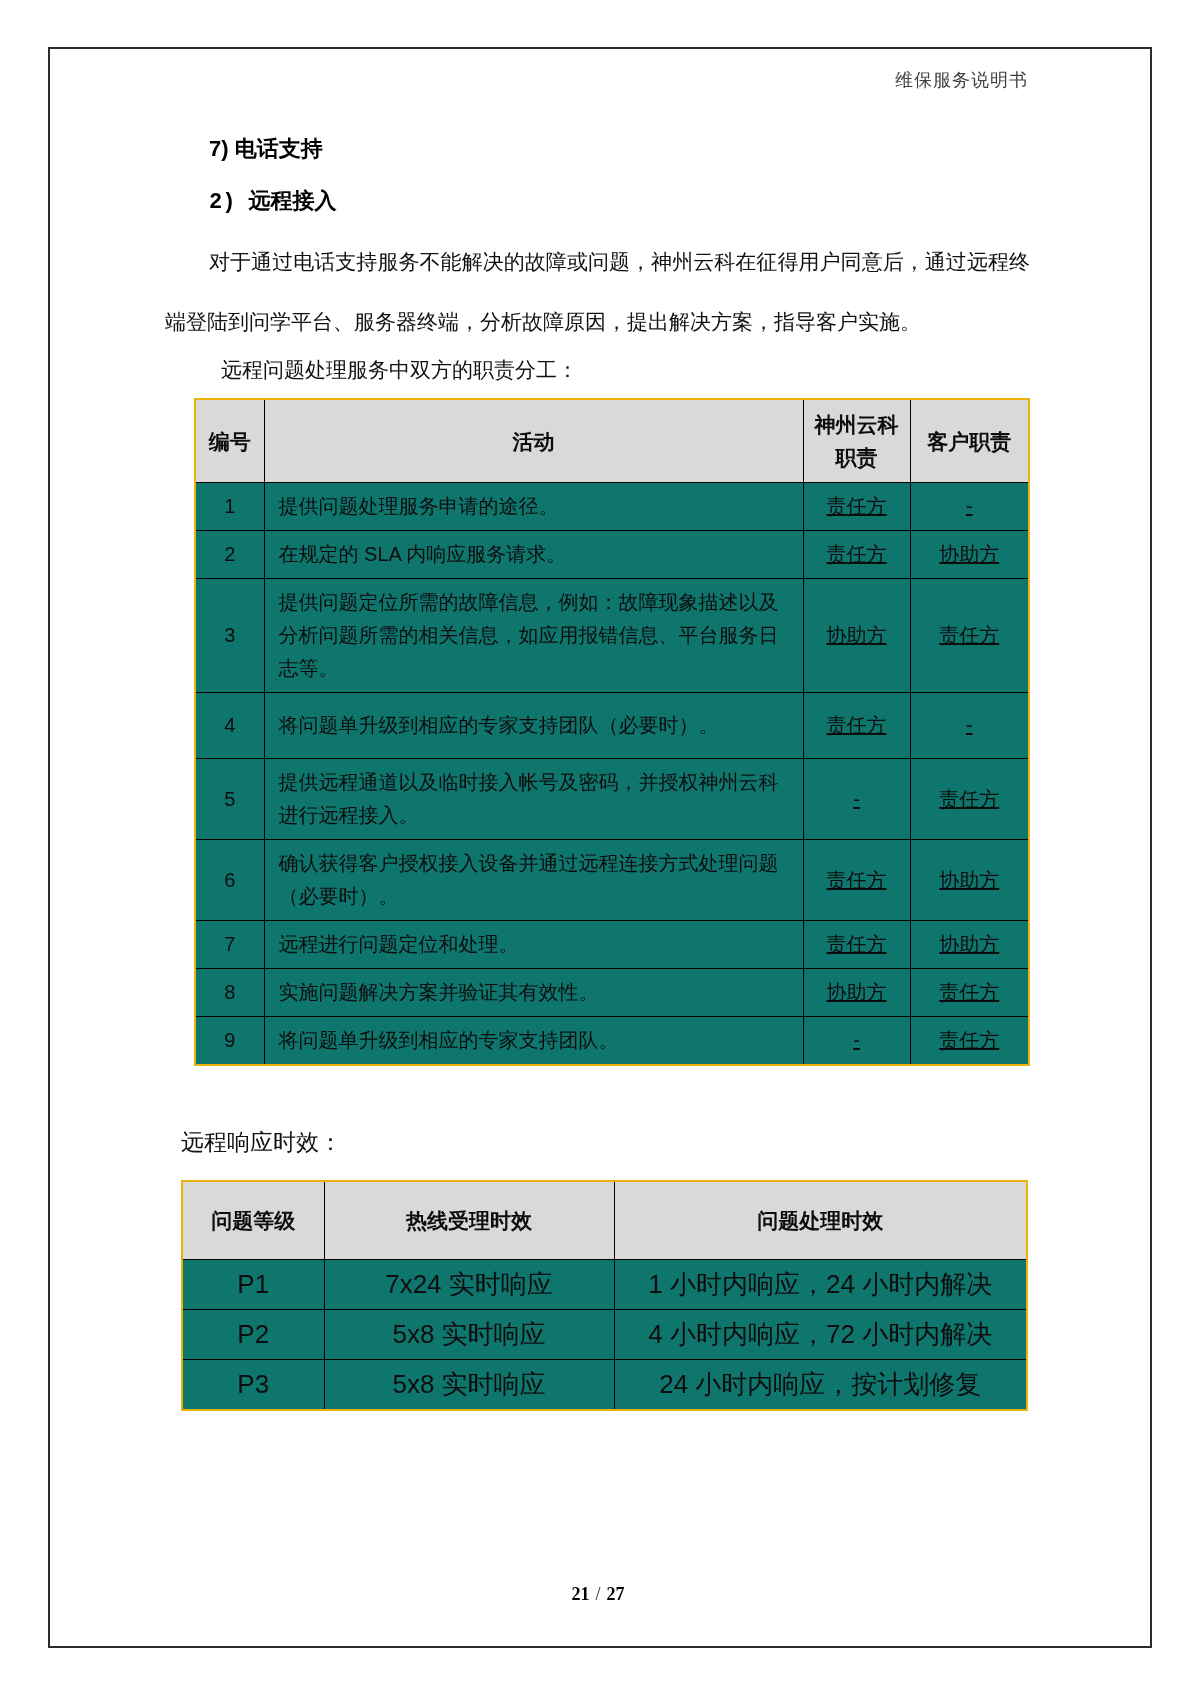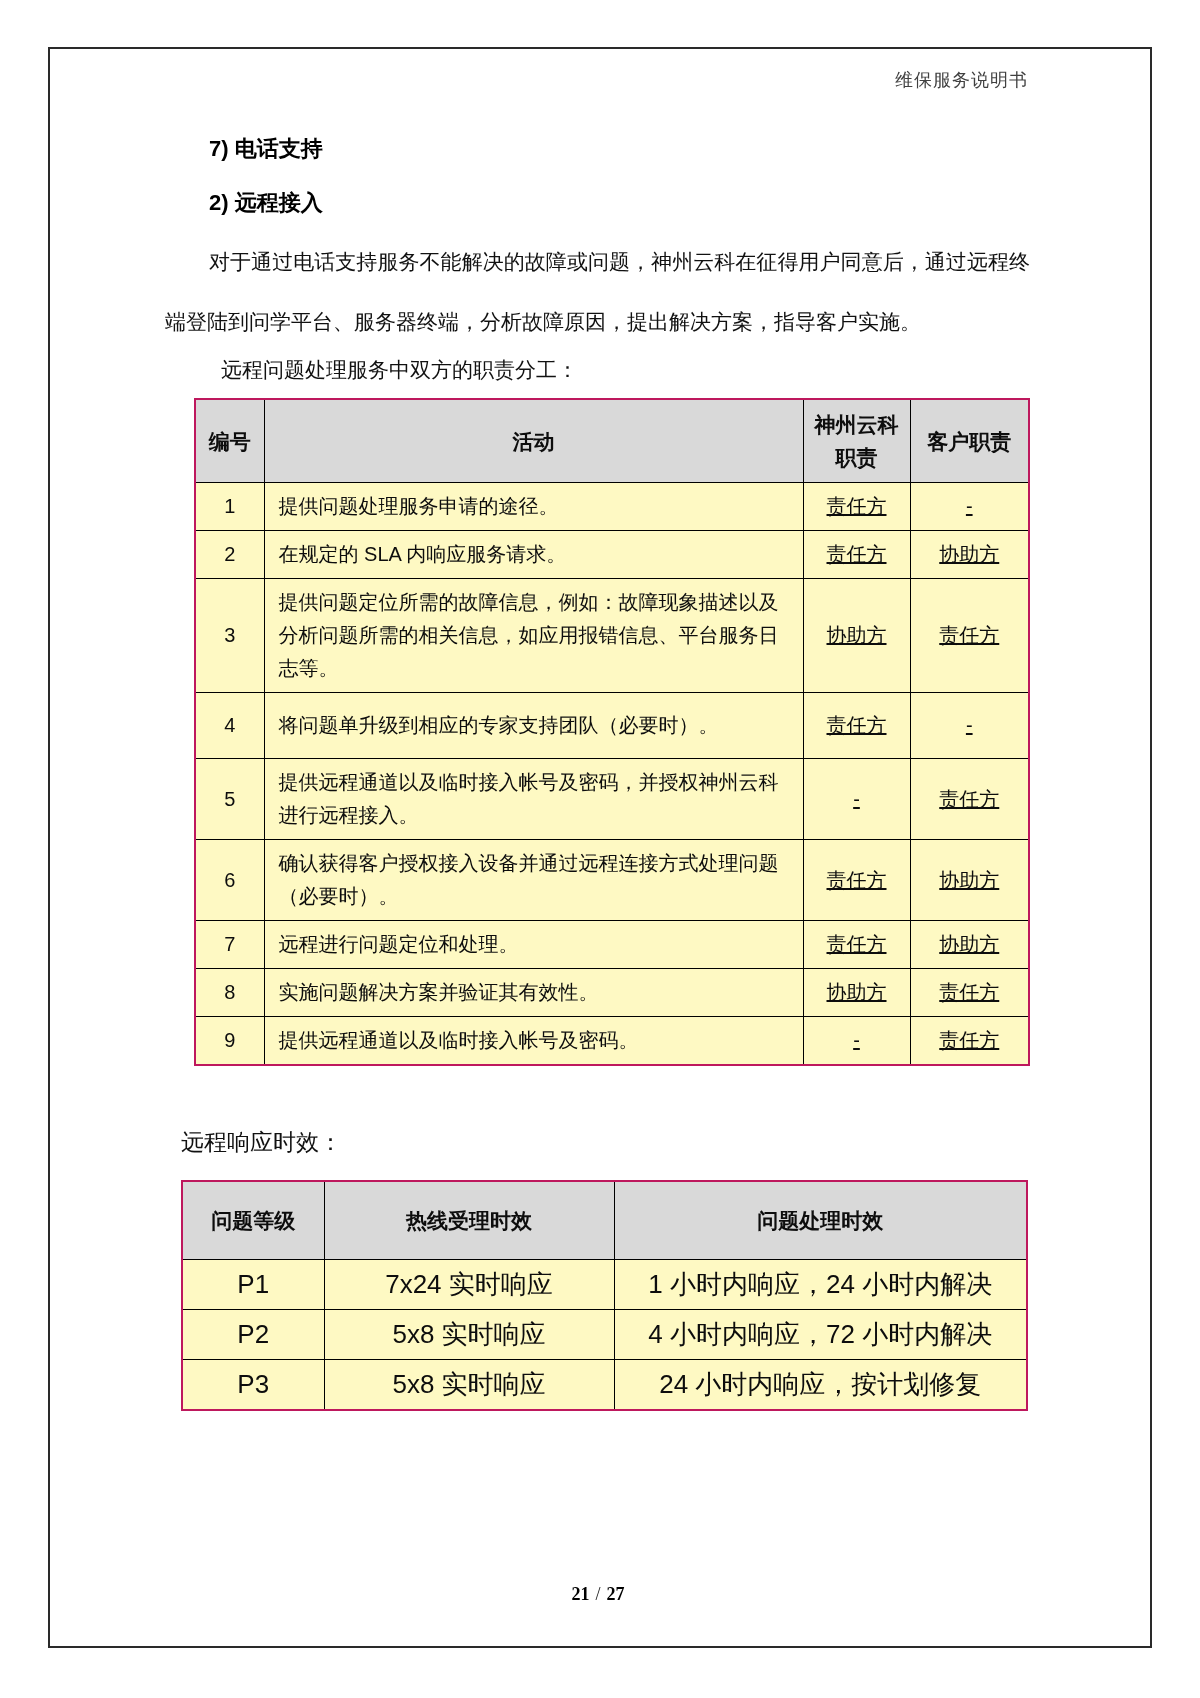--- a/index.html
+++ b/index.html
@@ -31,40 +31,40 @@
     left: 165px; top: 132px;
     width: 865px;
   }
   .section-heading {
     font-size: 22px;
     font-weight: bold;
     line-height: 34px;
     padding-left: 44px;
     color: #000;
   }
-  .section-heading.second { margin-top: 20px; }
+  .section-heading.second { margin-top: 20px; font-family: Liberation Mono, monospace; }
   .para {
     margin-top: 12px;
     font-size: 21px;
     line-height: 60px;
     text-align: justify;
     text-indent: 44px;
     color: #111;
   }
   .table-note {
     font-size: 21px;
     line-height: 36px;
     text-indent: 56px;
     color: #111;
   }
   table {
     border-collapse: collapse;
     table-layout: fixed;
-    border: 2px solid #be185d;
-    background: #fef9c3;
+    border: 2px solid #eab308;
+    background: #0f766e;
   }
   th, td {
     border: 1px solid #000;
     vertical-align: middle;
     word-break: break-all;
   }
   th {
     background: #d9d9d9;
     font-weight: bold;
     text-align: center;
@@ -190,21 +190,21 @@
         <td class="role-cell">协助方</td>
       </tr>
       <tr>
         <td class="num-cell">8</td>
         <td class="activity-cell">实施问题解决方案并验证其有效性。</td>
         <td class="role-cell">协助方</td>
         <td class="role-cell">责任方</td>
       </tr>
       <tr>
         <td class="num-cell">9</td>
-        <td class="activity-cell">提供远程通道以及临时接入帐号及密码。</td>
+        <td class="activity-cell">将问题单升级到相应的专家支持团队。</td>
         <td class="role-cell">-</td>
         <td class="role-cell">责任方</td>
       </tr>
     </tbody>
   </table>
 
   <div class="rt-heading">远程响应时效：</div>
 
   <table class="time-table">
     <colgroup>

